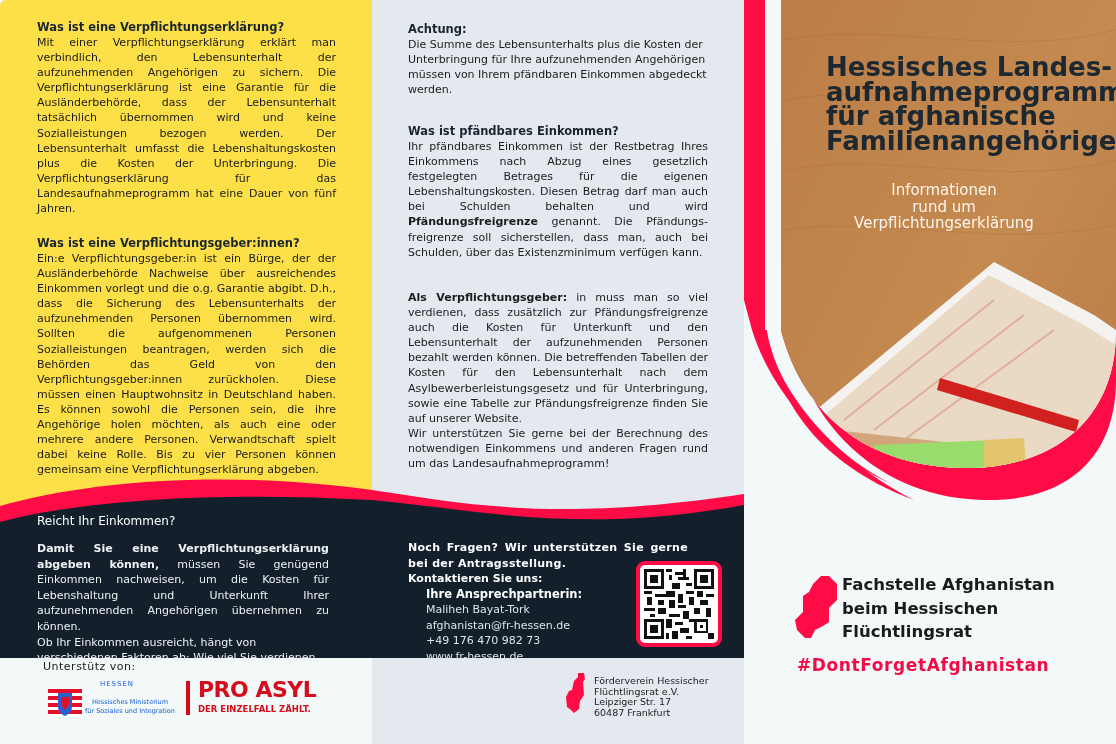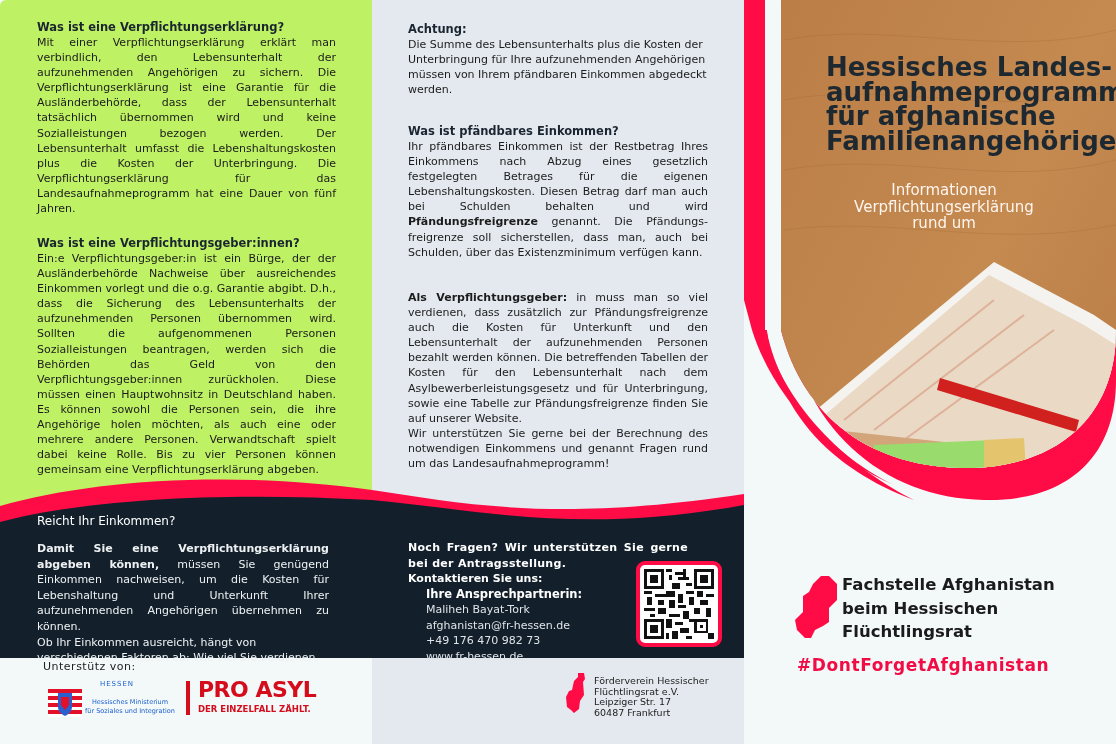--- a/index.html
+++ b/index.html
@@ -1,18 +1,18 @@
 <!DOCTYPE html>
 <html><head>
   <meta charset="utf-8">
   <style>
     * { box-sizing: border-box; margin: 0; padding: 0; }
     body { width: 1116px; height: 744px; overflow: hidden; background: #f3f8f9; font-family: "DejaVu Sans", sans-serif; position: relative; }
     .panel { position: absolute; top: 0; height: 744px; overflow: hidden; }
-    #p1 { left: 0; width: 436px; background: #bef264; border-radius: 6px; }
+    #p1 { left: 0; width: 436px; background: #fde047; border-radius: 6px; }
     #p2 { left: 372px; width: 372px; background: #e3e9ef; }
     #p3 { left: 744px; width: 372px; background: #f3f8f9; }
 
     .txt { font-size: 11px; line-height: 15.1px; color: #1c1c1c; text-align: justify; }
     .h { font-weight: bold; font-size: 11.5px; color: #1b2530; line-height: 15px; }
 
     #p1 .col { position: absolute; left: 37px; width: 299px; }
     #p2 .col { position: absolute; left: 36px; width: 300px; }
 
     .dark-band { position: absolute; left: 0; top: 0; width: 744px; height: 744px; pointer-events: none; }
@@ -48,21 +48,21 @@
   <div class="col" style="top:22px;">
     <div class="h">Achtung:</div>
     <div class="txt" style="text-align:left;">Die Summe des Lebensunterhalts plus die Kosten der Unterbringung für Ihre aufzunehmenden Angehörigen müssen von Ihrem pfändbaren Einkommen abgedeckt werden.</div>
   </div>
   <div class="col" style="top:124px;">
     <div class="h">Was ist pfändbares Einkommen?</div>
     <div class="txt"><span>Ihr pfändbares Einkommen ist der Restbetrag Ihres Einkommens nach Abzug eines gesetzlich festgelegten Betrages für die eigenen Lebenshaltungskosten. Diesen Betrag darf man auch bei Schulden behalten und wird </span><b>Pfändungsfreigrenze</b><span> genannt. Die Pfändungs-freigrenze soll sicherstellen, dass man, auch bei Schulden, über das Existenzminimum verfügen kann.</span></div>
   </div>
   <div class="col" style="top:290px;">
     <div class="txt"><b>Als Verpflichtungsgeber:</b><span> in muss man so viel verdienen, dass zusätzlich zur Pfändungsfreigrenze auch die Kosten für Unterkunft und den Lebensunterhalt der aufzunehmenden Personen bezahlt werden können. Die betreffenden Tabellen der Kosten für den Lebensunterhalt nach dem Asylbewerberleistungsgesetz und für Unterbringung, sowie eine Tabelle zur Pfändungsfreigrenze finden Sie auf unserer Website.</span></div>
-    <div class="txt">Wir unterstützen Sie gerne bei der Berechnung des notwendigen Einkommens und genannt Fragen rund um das Landesaufnahmeprogramm!</div>
+    <div class="txt">Wir unterstützen Sie gerne bei der Berechnung des notwendigen Einkommens und anderen Fragen rund um das Landesaufnahmeprogramm!</div>
   </div>
 </div>
 
 <svg class="dark-band" viewBox="0 0 744 744">
   <path d="M0,506 C90,480 230,470 372,490 C470,505 560,522 744,494 L744,660 L0,660 Z" fill="#ff0b46"></path>
   <path d="M0,522 C90,498 230,492 372,500 C480,510 580,535 744,505 L744,658 L0,658 Z" fill="#13202b"></path>
   <rect x="0" y="658" width="372" height="86" fill="#f3f8f9"></rect>
   <rect x="372" y="658" width="372" height="86" fill="#e3e9ef"></rect>
 </svg>
 
@@ -220,22 +220,22 @@
   </svg>
 
   <div class="cover-title" style="left:82px;">
     <div>Hessisches Landes-</div>
     <div>aufnahmeprogramm</div>
     <div>für afghanische</div>
     <div>Familienangehörige</div>
   </div>
   <div class="cover-sub" style="left:70px;">
     <div>Informationen</div>
+    <div>rund um</div>
     <div>Verpflichtungserklärung</div>
-    <div>rund um</div>
   </div>
 
   <svg style="position:absolute; left:51px; top:576px;" width="42" height="62" viewBox="0 0 42 62">
     <path d="M26,0 L34,0 L42,8 L42,24 L34,32 L34,46 L28,50 L20,54 L16,62 L10,62 L2,54 L0,44 L8,36 L8,20 L14,16 L18,8 Z" fill="#ff0b46"></path>
   </svg>
   <div class="fs-name" style="left:98px;">
     <div>Fachstelle Afghanistan</div>
     <div>beim Hessischen</div>
     <div>Flüchtlingsrat</div>
   </div>

